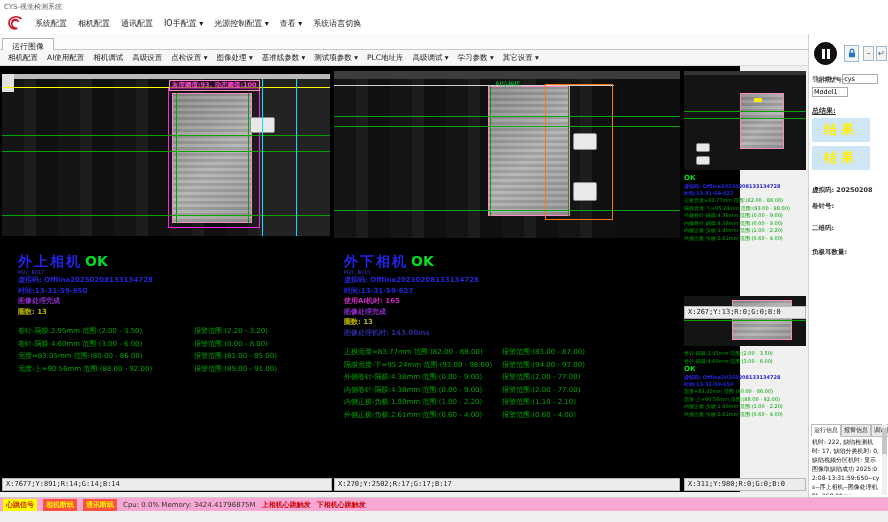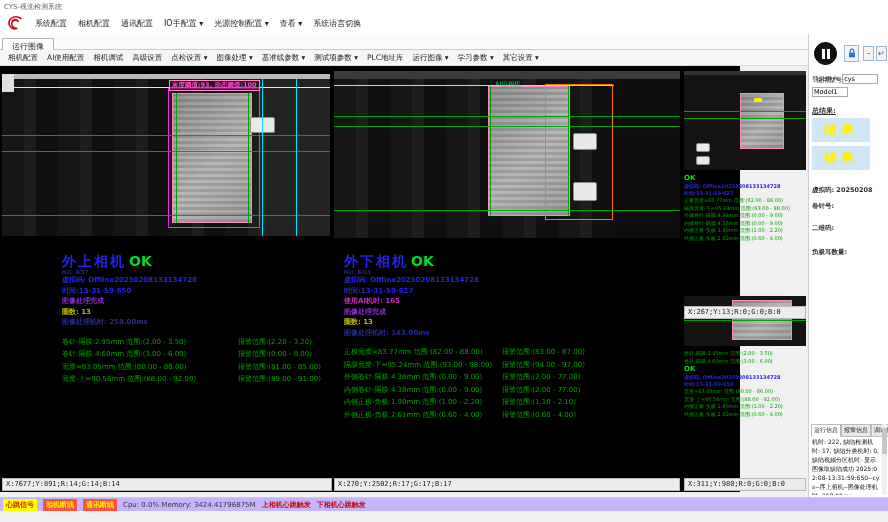--- a/index.html
+++ b/index.html
@@ -52,21 +52,21 @@
   
   .tblock { position:absolute; color:#0a0; }
   .cam-title { font-size:14px; font-weight:bold; color:#2323e8; letter-spacing:2px; line-height:15px; }
   .cam-title .ok { color:#00dd22; letter-spacing:0; margin-left:3px; }
   .tag { font-size:5px; color:#3a3ac8; line-height:6px; }
   .il { font-size:7px; font-weight:bold; line-height:10.5px; white-space:nowrap; }
   .c-blue { color:#2626d8; } .c-purple { color:#8a2cc8; } .c-yellow { color:#b8b400; }
   .c-dblue { color:#2a2a92; } .c-mag { color:#cc2cc0; }
   .meas { display:flex; font-size:7px; color:#00a400; line-height:12.6px; white-space:nowrap; }
   .tb-left .meas .t { width:176px; } .tb-mid .meas .t { width:158px; }
-  .tb-left { left:18px; top:188px; width:312px;margin-left:44px; }
+  .tb-left { left:18px; top:188px; width:312px; }
   .tb-mid  { left:344px; top:188px; width:334px; }
   .meas-gap { height:8px; }
 
   
   .ttext { position:absolute; width:122px; overflow:hidden; }
   .ttext .th { font-size:7px; font-weight:bold; color:#00dd22; line-height:9px; }
   .ttext .ti { font-size:5px; font-weight:bold; color:#2626d8; line-height:7px; white-space:nowrap; }
   .ttext .tr { font-size:5px; color:#00a400; line-height:7.5px; white-space:nowrap; }
 
   
@@ -90,21 +90,21 @@
   .field { position:absolute; left:3px; font-size:6.5px; font-weight:bold; color:#333; white-space:nowrap; }
   .logtabs { position:absolute; left:2px; top:390px; display:flex; }
   .logtab { font-size:6px; padding:1px 2px; border:1px solid #bbb; background:#e8e8e8; white-space:nowrap; }
   .logtab.active { background:#fff; border-bottom-color:#fff; }
   .logtext { position:absolute; left:3px; top:403px; width:68px; height:58px; font-size:6px;
              line-height:9px; color:#111; overflow:hidden; word-break:break-all; }
   .sb-scroll { position:absolute; right:1px; top:390px; width:5px; height:71px; background:#efefef; }
   .sb-thumb { position:absolute; left:0; top:4px; width:5px; height:26px; background:#c6c6c6; }
 
   
-  .statusbar { position:absolute; left:0; top:497px; width:888px; height:14px; background:#c4b5fd;
+  .statusbar { position:absolute; left:0; top:497px; width:888px; height:14px; background:#f9a8d4;
                border-top:1px solid #ccc; display:flex; align-items:center; gap:6px;
                padding-left:3px; font-size:7px; color:#333; white-space:nowrap; }
   .badge { padding:1px 3px; font-weight:bold; }
   .badge.yellow { background:#ffff00; color:#cc2200; }
   .badge.red { background:#ff5040; color:#ffee00; }
   .alert { color:#cc0000; font-weight:bold; }
 </style>
 </head>
 <body>
 
@@ -136,21 +136,21 @@
   <div class="toolbar">
     <span class="mi">相机配置</span>
     <span class="mi">AI使用配置</span>
     <span class="mi">相机调试</span>
     <span class="mi">高级设置</span>
     <span class="mi">点检设置 ▾</span>
     <span class="mi">图像处理 ▾</span>
     <span class="mi">基准线参数 ▾</span>
     <span class="mi">测试项参数 ▾</span>
     <span class="mi">PLC地址库</span>
-    <span class="mi">运行图像 ▾</span>
+    <span class="mi">高级调试 ▾</span>
     <span class="mi">学习参数 ▾</span>
     <span class="mi">其它设置 ▾</span>
   </div>
 
   <div class="main">
 
     <div class="img img-left">
       <div class="stripes"></div>
       <div class="band" style="top:0;height:5px;"></div>
       <div style="position:absolute;left:0;top:0;width:12px;height:18px;background:#e0e0e0;"></div>
@@ -213,21 +213,20 @@
 
     <div class="tblock tb-left">
       <div class="cam-title">
         <span>外上相机</span><span class="ok">OK</span>
       </div>
       <div class="tag">M2C_B017</div>
       <div class="il c-blue">虚拟码: Offline20250208133134728</div>
       <div class="il c-blue">时间:13-31-59-650</div>
       <div class="il c-purple">图像处理完成</div>
       <div class="il c-yellow">圈数: 13</div>
-      <div class="il c-dblue">图像处理机时: 258.00ms</div>
       <div class="meas-gap"></div>
       <div class="meas">
         <span class="t">卷针-隔膜:2.95mm 范围:(2.00 - 3.50)</span>
         <span class="a">报警范围:(2.20 - 3.20)</span>
       </div>
       <div class="meas">
         <span class="t">卷针-隔膜:4.60mm 范围:(3.00 - 6.00)</span>
         <span class="a">报警范围:(0.00 - 8.00)</span>
       </div>
       <div class="meas">

